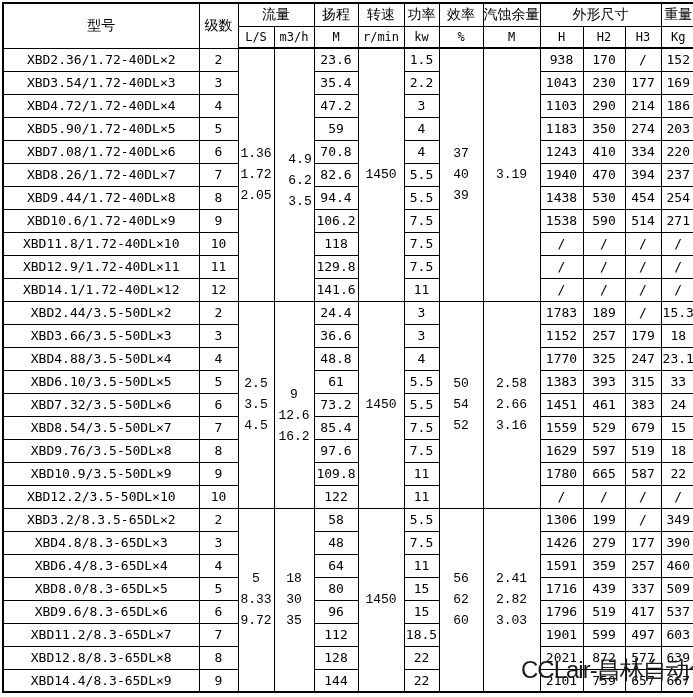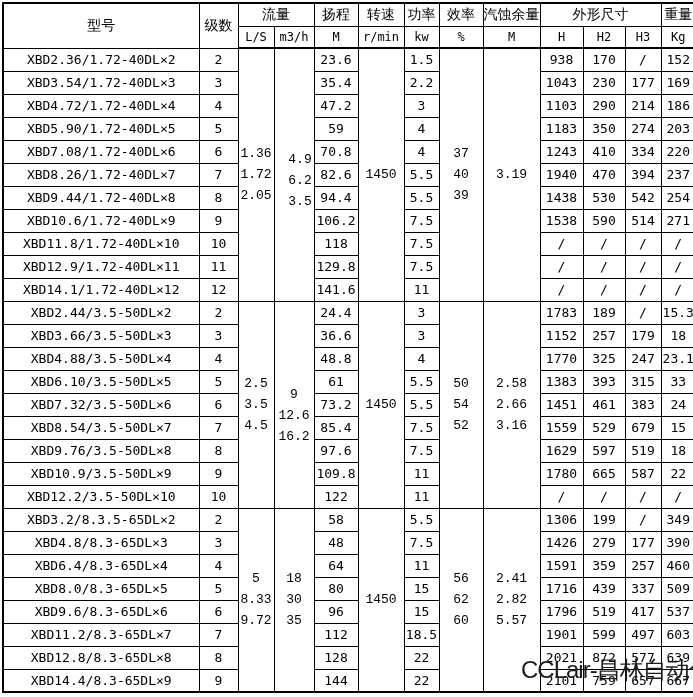--- a/index.html
+++ b/index.html
@@ -184,21 +184,21 @@
         <td>394</td>
         <td>237</td>
       </tr>
       <tr>
         <td>XBD9.44/1.72-40DL×8</td>
         <td>8</td>
         <td>94.4</td>
         <td>5.5</td>
         <td>1438</td>
         <td>530</td>
-        <td>542</td>
+        <td>454</td>
         <td>254</td>
       </tr>
       <tr>
         <td>XBD10.6/1.72-40DL×9</td>
         <td>9</td>
         <td>106.2</td>
         <td>7.5</td>
         <td>1538</td>
         <td>590</td>
         <td>514</td>
@@ -385,21 +385,21 @@
           <div class="stack">
             <div>56</div>
             <div>62</div>
             <div>60</div>
           </div>
         </td>
         <td rowspan="8">
           <div class="stack">
             <div>2.41</div>
             <div>2.82</div>
-            <div>5.57</div>
+            <div>3.03</div>
           </div>
         </td>
         <td>1306</td>
         <td>199</td>
         <td>/</td>
         <td>349</td>
       </tr>
       <tr>
         <td>XBD4.8/8.3-65DL×3</td>
         <td>3</td>

